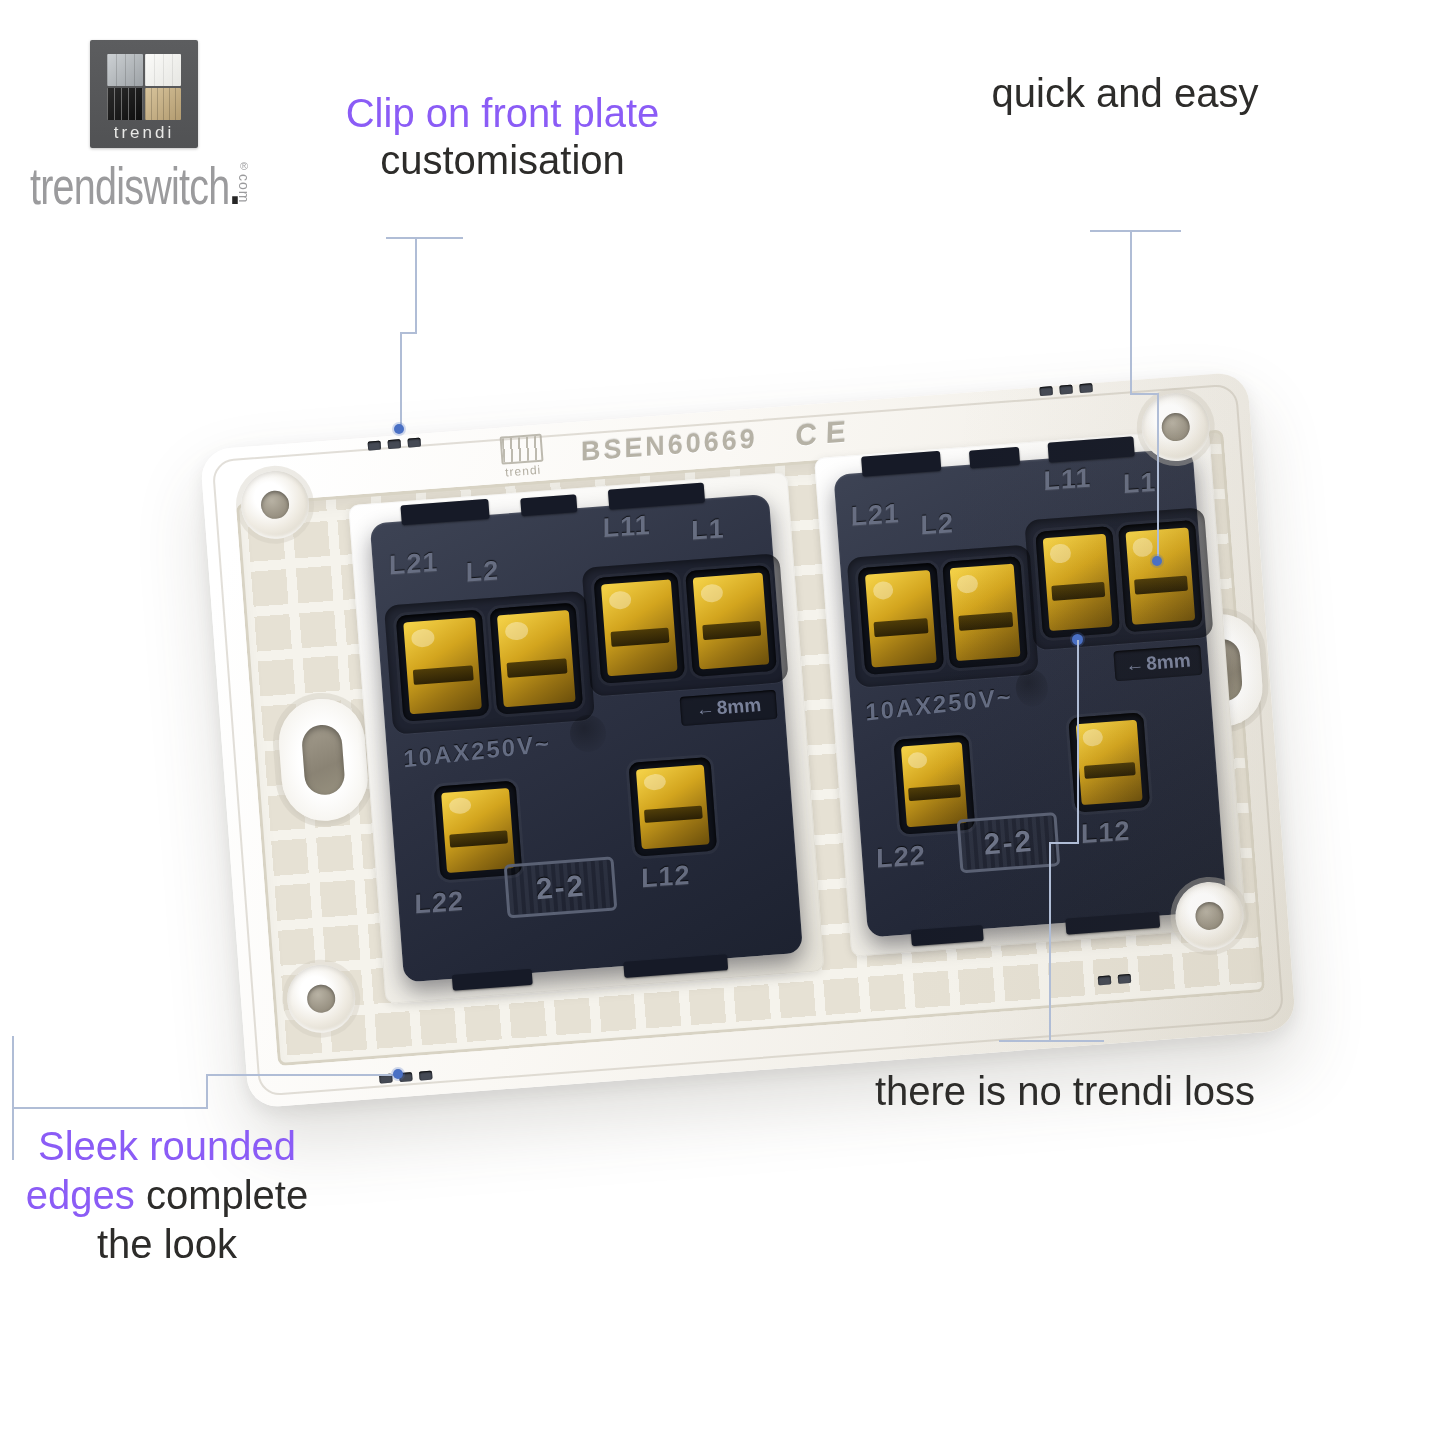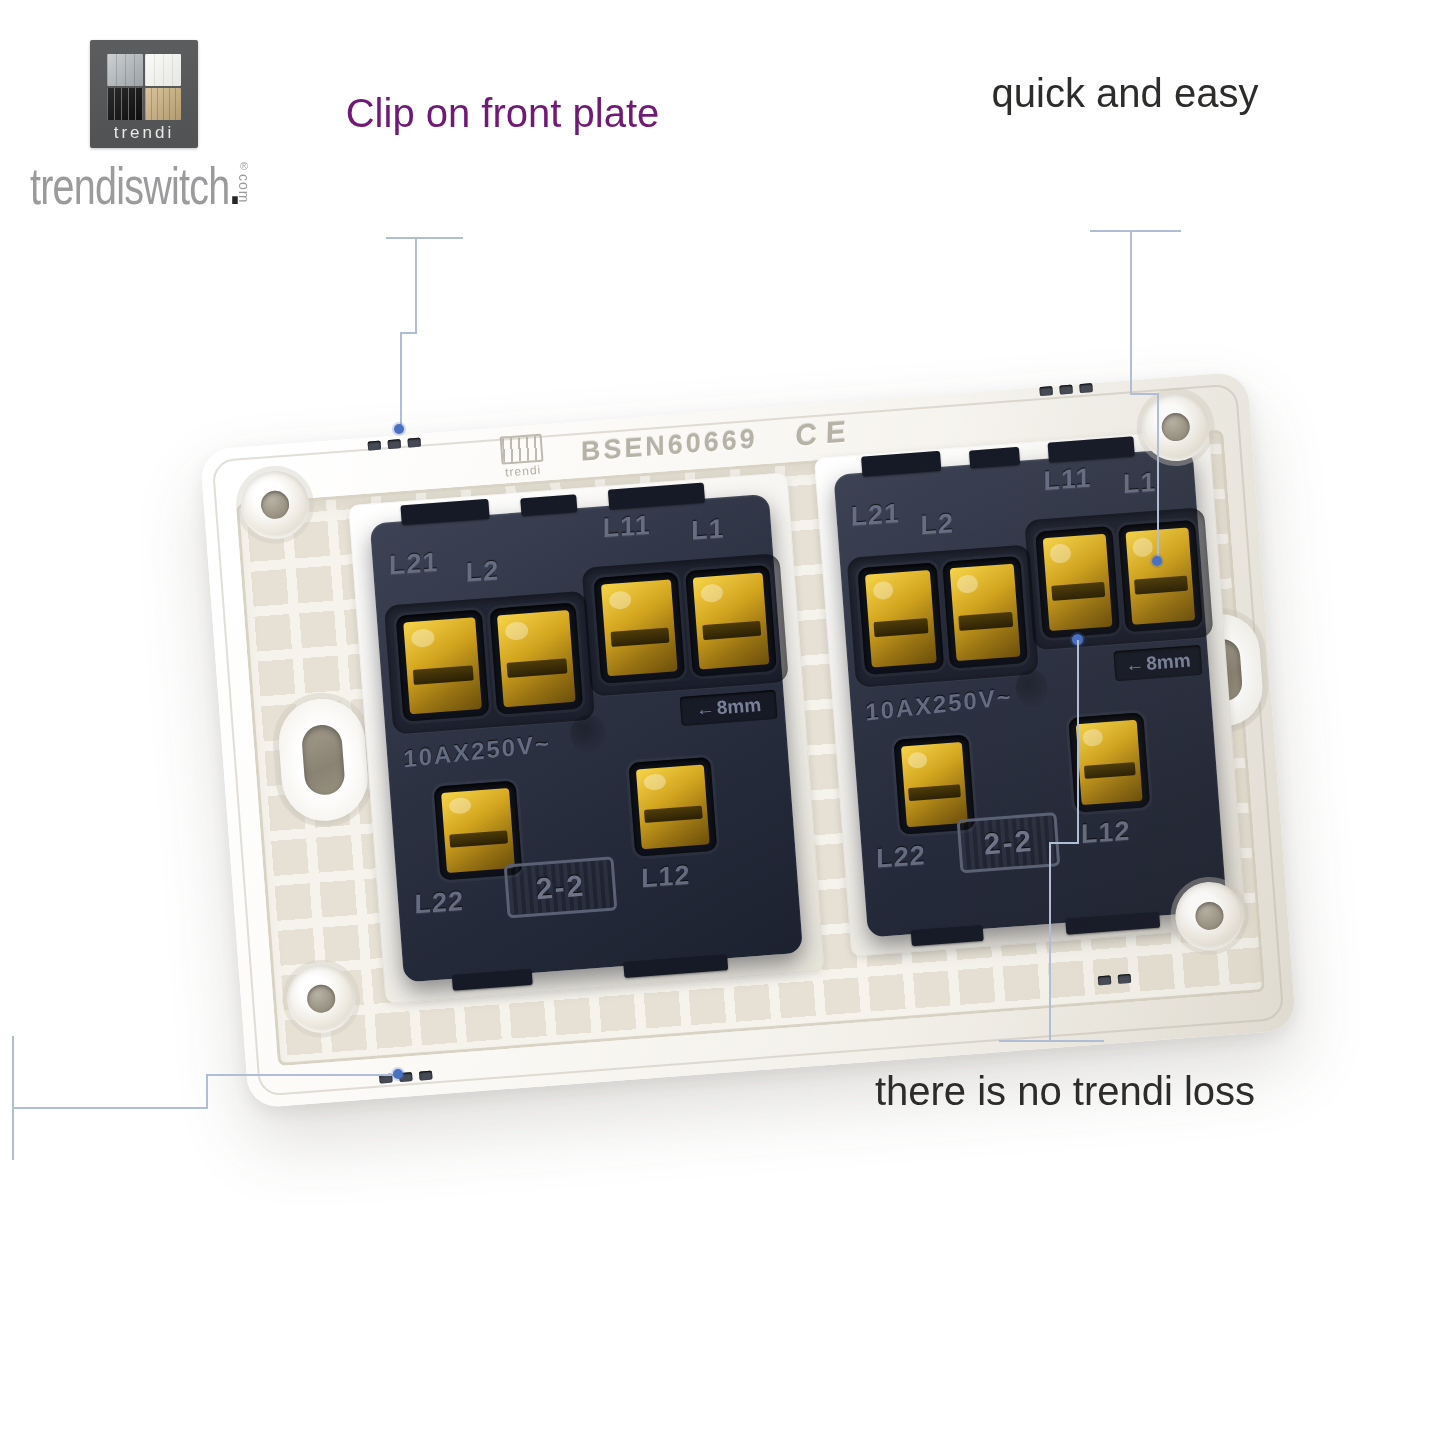--- a/index.html
+++ b/index.html
@@ -22,21 +22,21 @@
   .wordmark{position:relative;margin-top:11px;height:60px;color:#9b9b9d;}
   .wm-scale{display:inline-block;white-space:nowrap;transform:scaleX(.76);transform-origin:left top;
     font-size:52px;font-weight:100;letter-spacing:-1px;line-height:1.05;}
   .wm-dot{color:#262626;font-weight:700;}
   .tld-col{position:absolute;left:206px;top:2px;display:flex;flex-direction:column;align-items:center;}
   .reg{font-size:11px;color:#a0a0a2;line-height:1;}
   .tld{writing-mode:vertical-rl;font-size:14px;letter-spacing:1px;color:#9b9b9d;margin-top:2px;}
 
   
   .ann{position:absolute;text-align:center;font-size:40px;line-height:47px;color:#2d2c2a;z-index:31;}
-  .teal{color:#701a75;}
+  .teal{color:#8b5cf6;}
   .dk{color:#2d2c2a;}
 
   
   .cl{position:absolute;background:#b0bdd6;z-index:30;}
   .cl.h{height:2px;}
   .cl.v{width:2px;}
   .cl-dot{position:absolute;width:10px;height:10px;border-radius:50%;background:#4a70c4;
     box-shadow:0 0 0 2px rgba(74,112,196,.25);z-index:30;}
 
   
@@ -133,30 +133,36 @@
       <span class="wm-scale"><span>trendiswitch</span><span class="wm-dot">.</span></span>
       <span class="tld-col">
         <span class="reg">®</span>
         <span class="tld">com</span>
       </span>
     </div>
   </div>
 
   <div class="ann" style="left:310px;top:90px;width:385px;">
     <div class="teal">Clip on front plate</div>
+    <div class="dk">customisation</div>
   </div>
 
   <div class="ann" style="left:945px;top:70px;width:360px;">
     <div class="dk">quick and easy</div>
   </div>
 
   <div class="ann" style="left:825px;top:1068px;width:480px;line-height:46px;">
     <div class="dk">there is no trendi loss</div>
   </div>
 
+  <div class="ann" style="left:12px;top:1122px;width:310px;line-height:49px;">
+    <div class="teal">Sleek rounded</div>
+    <div><span class="teal">edges</span><span class="dk"> complete</span></div>
+    <div class="dk">the look</div>
+  </div>
 
   <div class="cl h" style="left:386px;top:237px;width:77px;"></div>
   <div class="cl v" style="left:415px;top:237px;height:97px;"></div>
   <div class="cl h" style="left:400px;top:332px;width:17px;"></div>
   <div class="cl v" style="left:400px;top:332px;height:100px;"></div>
   <div class="cl-dot" style="left:394px;top:424px;"></div>
 
   <div class="cl h" style="left:1090px;top:230px;width:91px;"></div>
   <div class="cl v" style="left:1130px;top:230px;height:165px;"></div>
   <div class="cl h" style="left:1130px;top:393px;width:29px;"></div>

